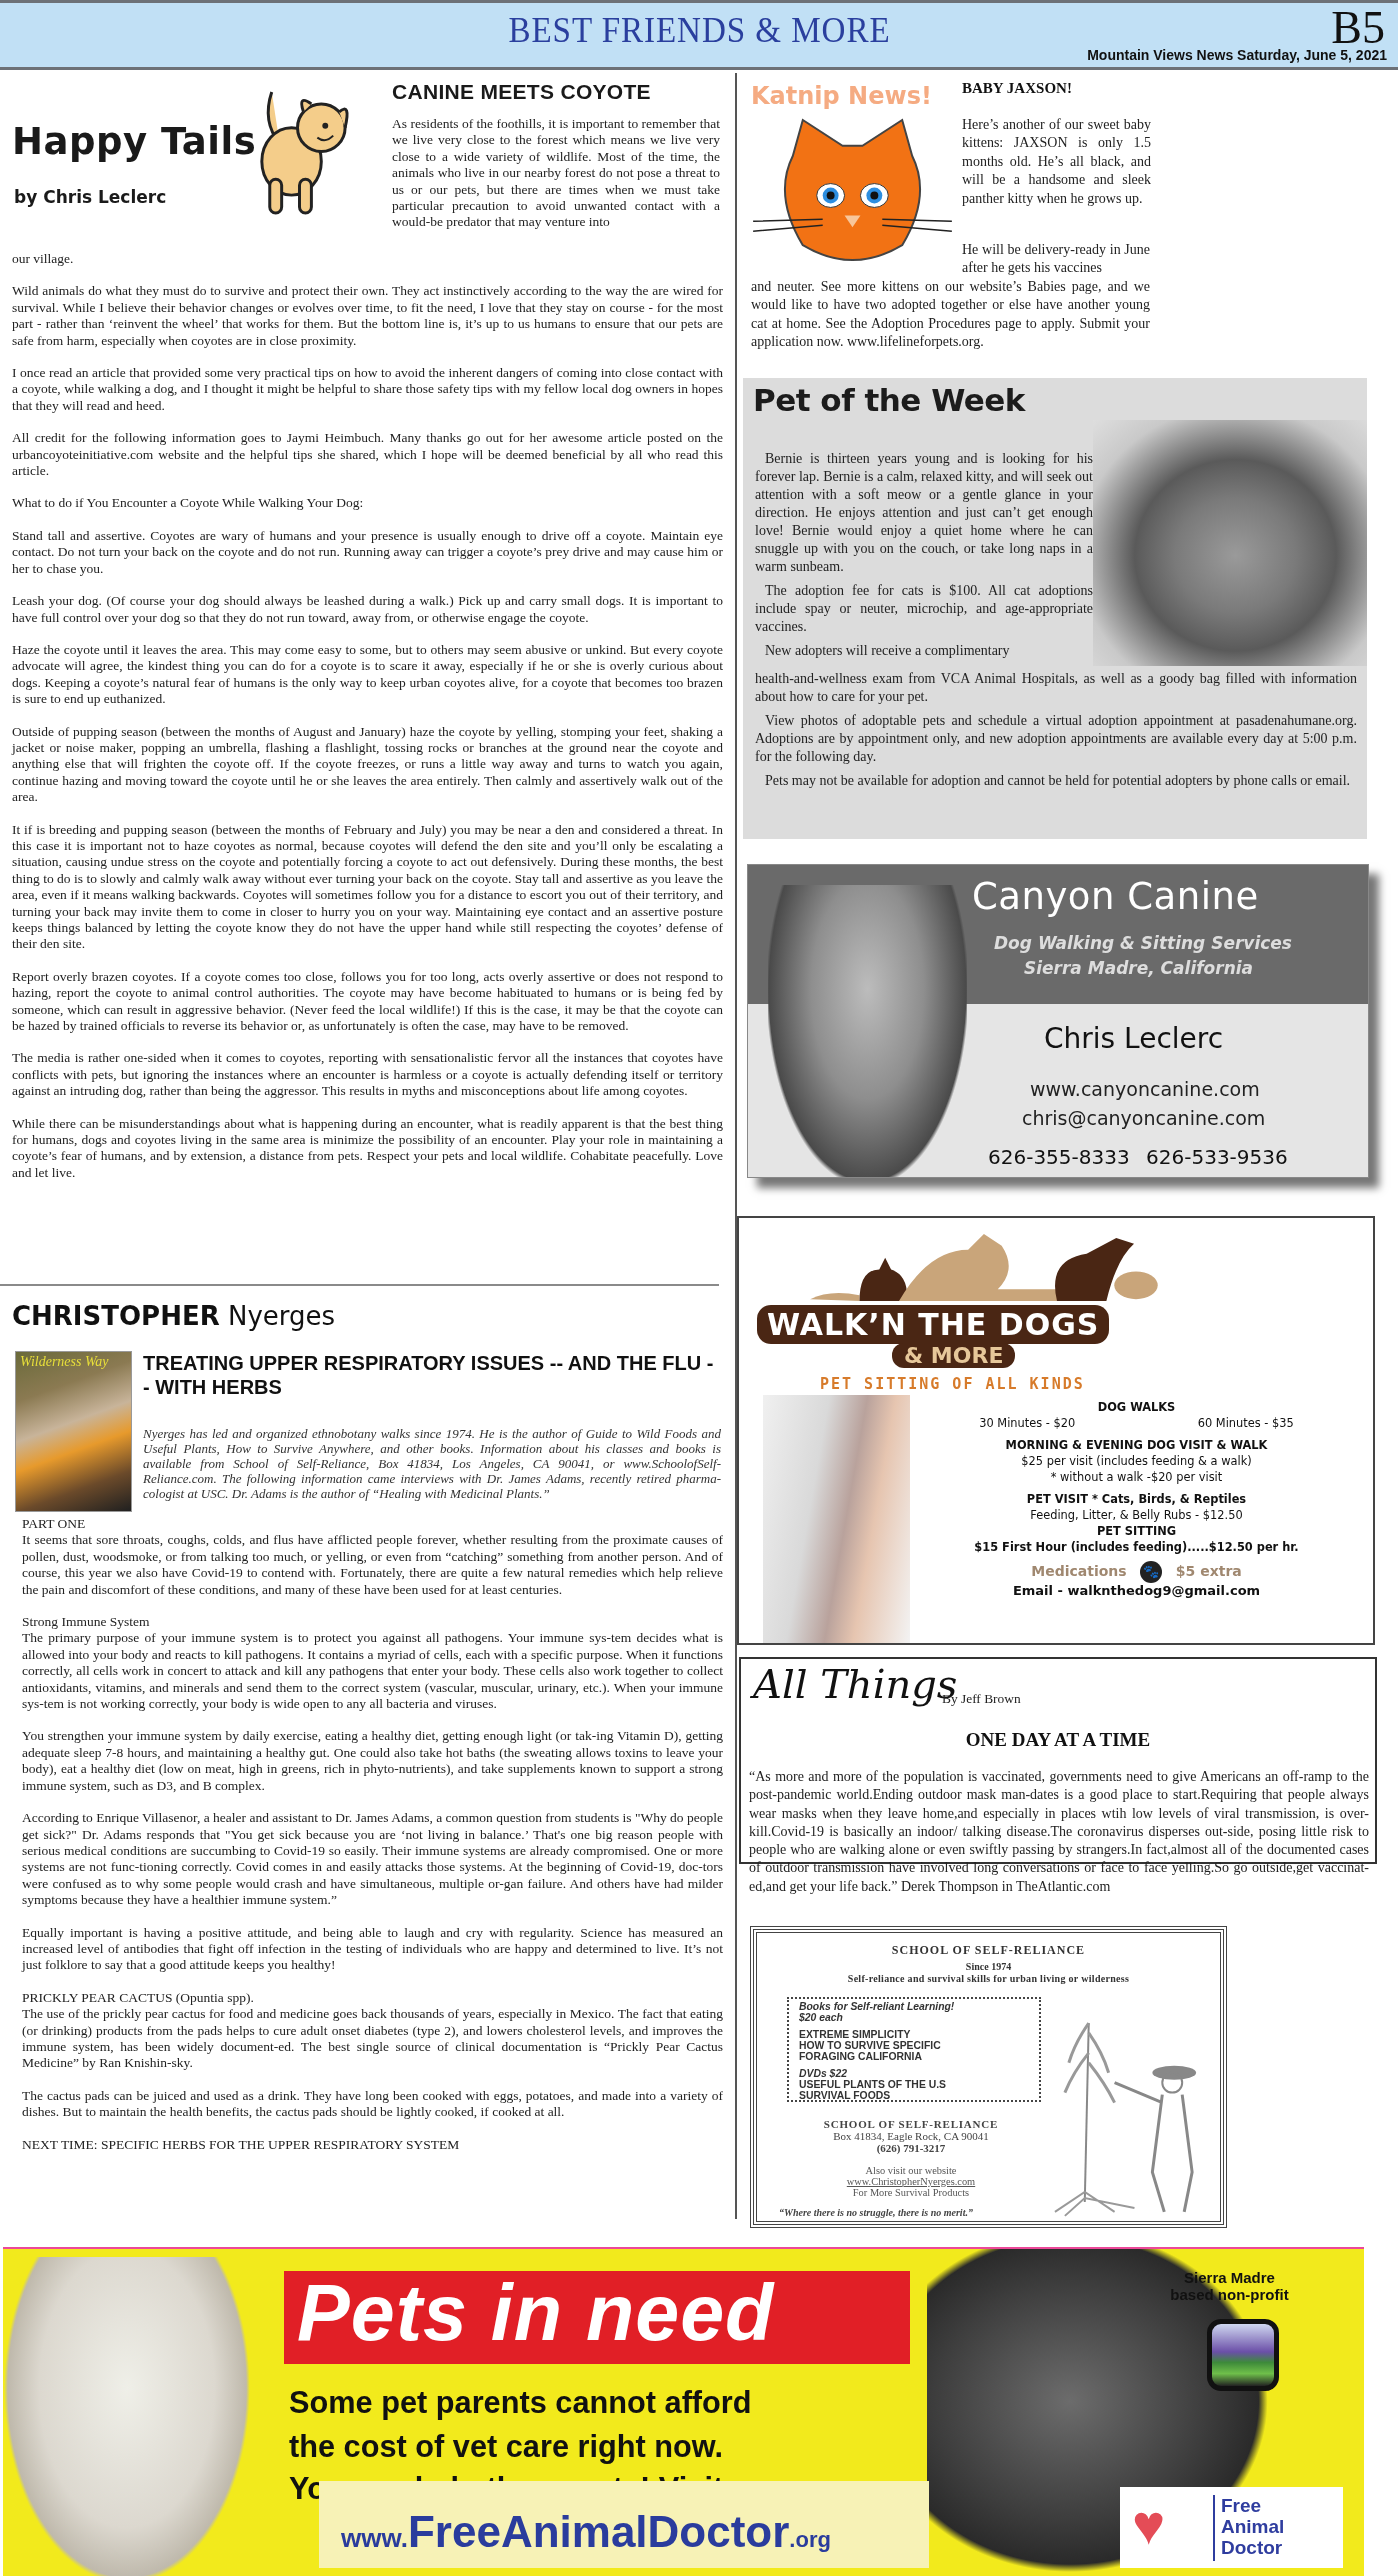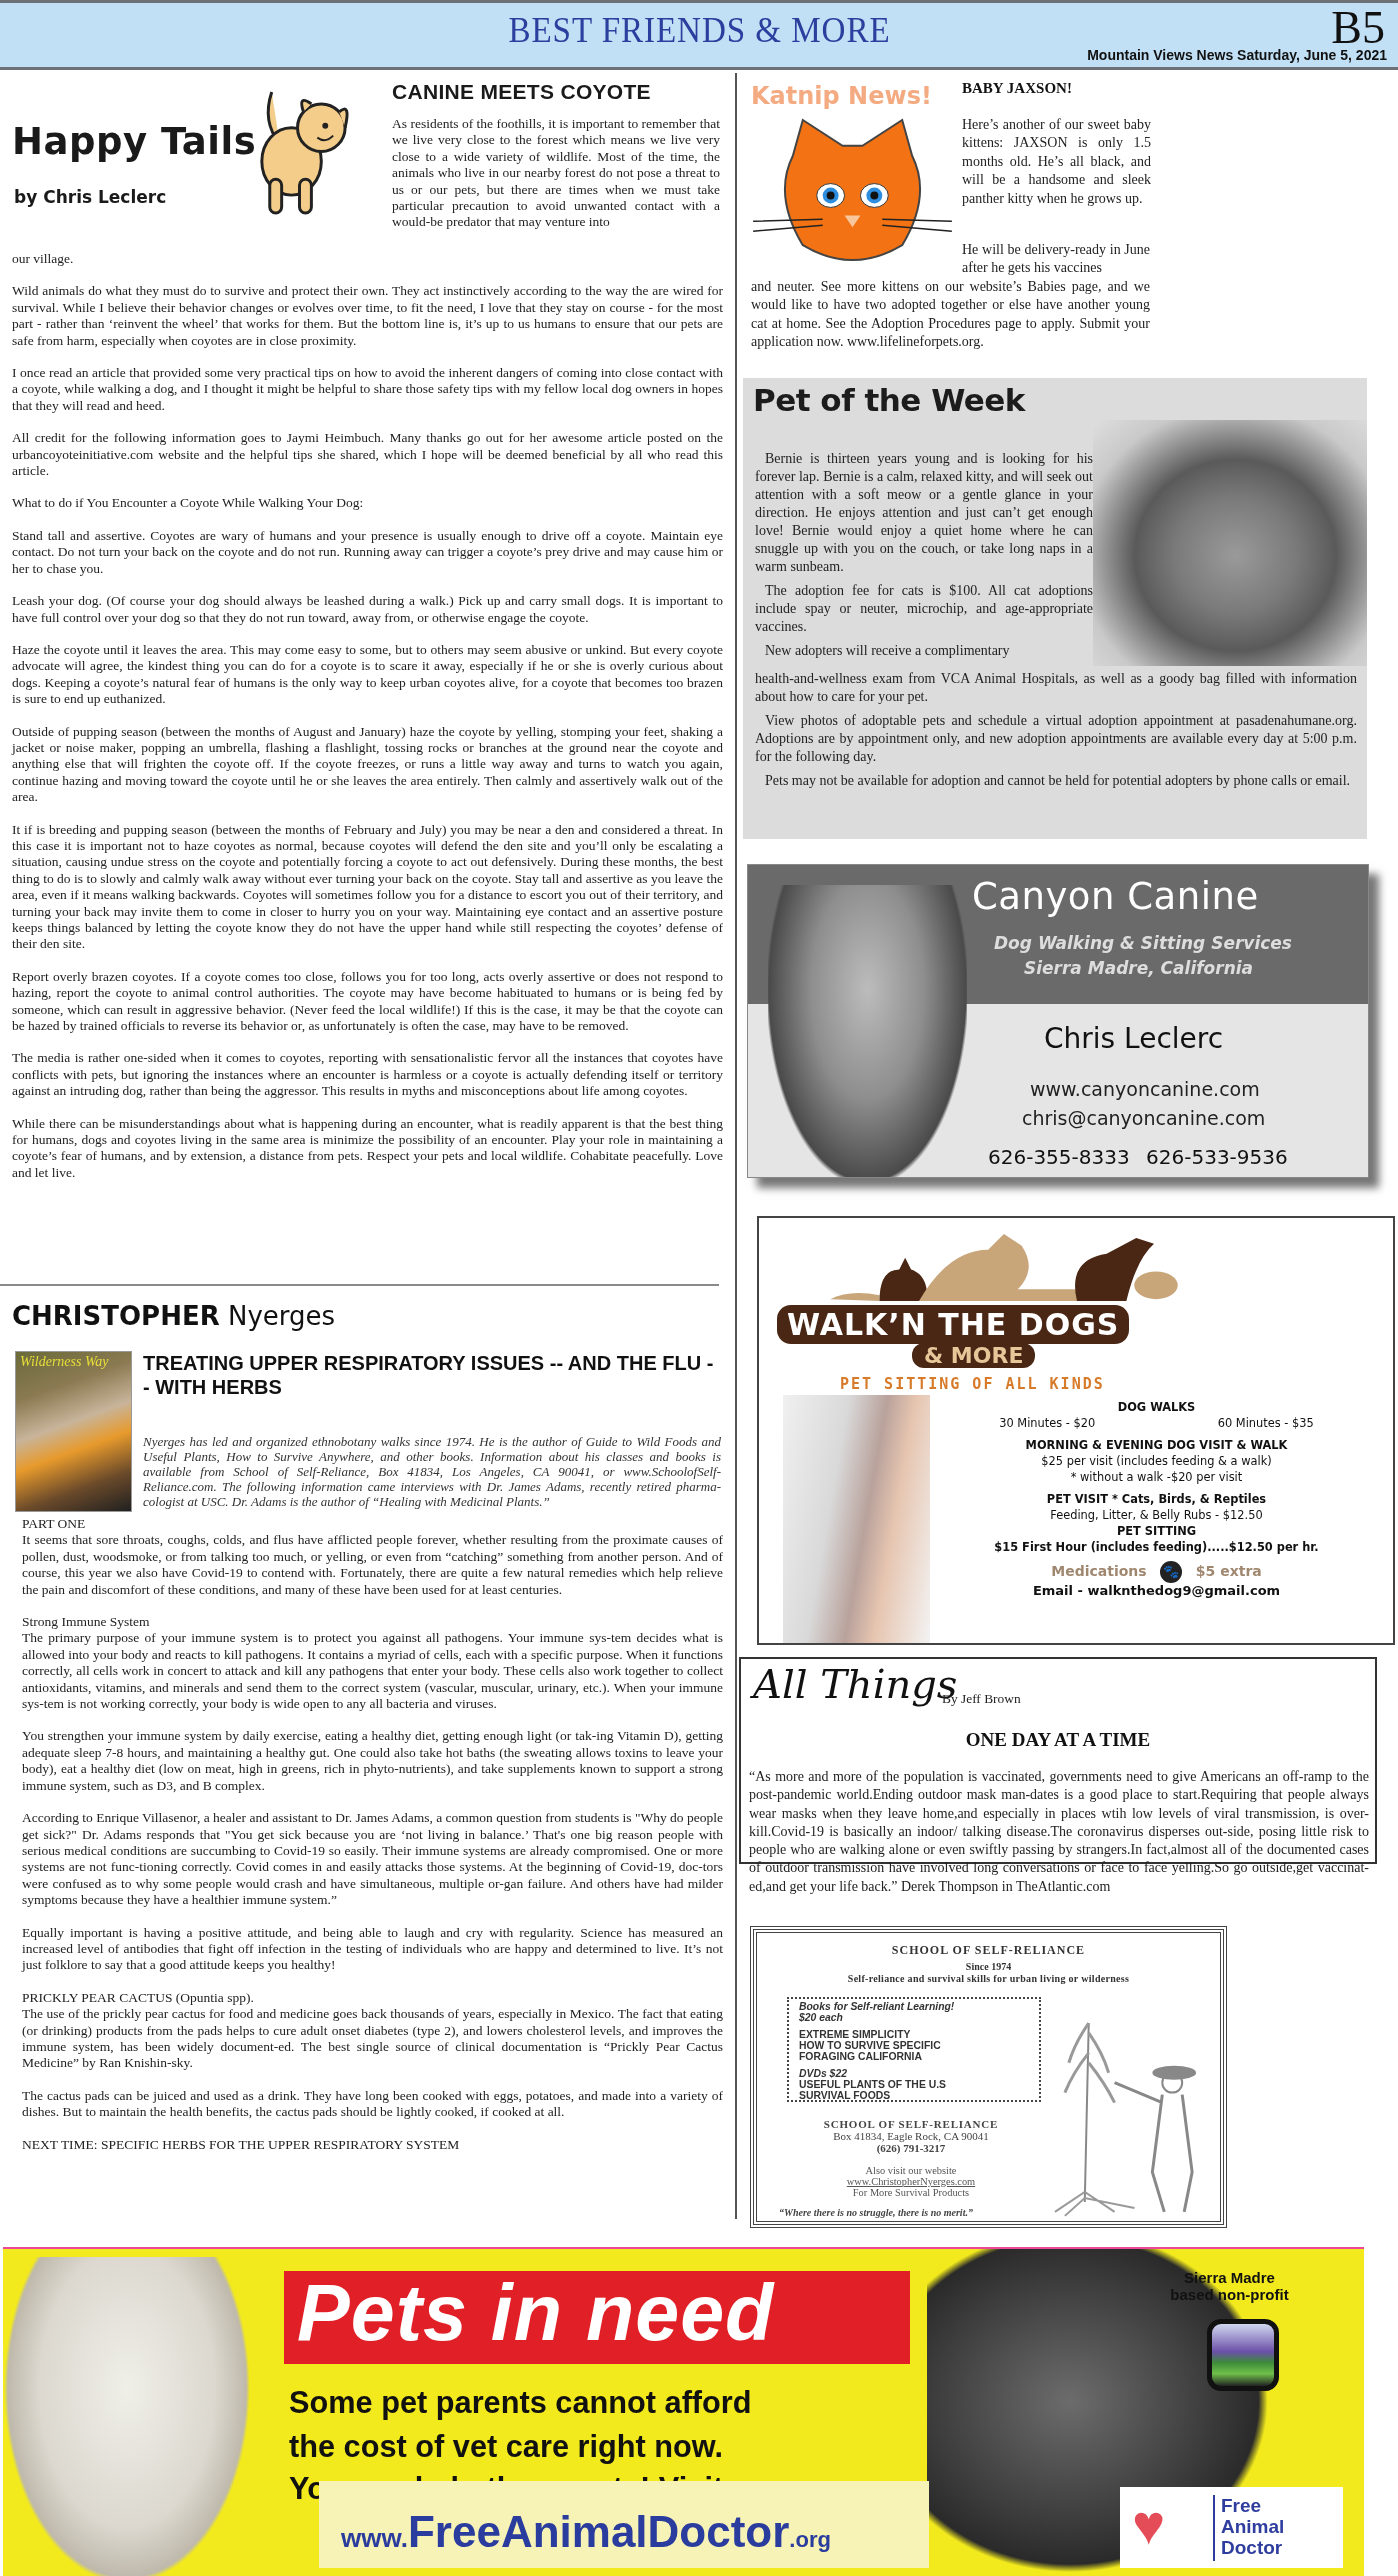--- a/index.html
+++ b/index.html
@@ -29,21 +29,21 @@
 
   .section-rule { position: absolute; left: 0; top: 1284px; width: 719px; height: 2px; background: #8a8a8a; }
 
   
   .nyerges { position: absolute; left: 12px; top: 1301px; width: 711px; }
   .ny-name { font-family: "DejaVu Sans", sans-serif; font-size: 26px; color: #111; }
   .ny-name b { font-weight: bold; }
   .ny-photo { position: absolute; left: 3px; top: 50px; width: 117px; height: 161px; border: 1px solid #999; background: linear-gradient(160deg, #6a6a3a 0%, #8b7a52 25%, #c8b49a 45%, #e79a2c 60%, #6b4a2a 80%, #202020 100%); overflow: hidden; }
   .ny-photo .mag-title { position: absolute; left: 4px; top: 2px; font-family: "Liberation Serif", serif; font-style: italic; font-size: 14px; color: #e8df3a; }
   .ny-headline { position: absolute; left: 131px; top: 50px; width: 576px; font-family: "Liberation Sans", sans-serif; font-weight: bold; font-size: 20px; line-height: 24px; color: #111; transform-origin: left top; }
-  .ny-bio { position: absolute; left: 131px; top: 133px; width: 578px; font-style: italic; font-size: 13px; line-height: 15px; text-align: justify; color: #333; }
+  .ny-bio { position: absolute; left: 131px; top: 125px; width: 578px; font-style: italic; font-size: 13px; line-height: 15px; text-align: justify; color: #333; }
   .ny-body { position: absolute; left: 10px; top: 215px; width: 701px; }
   .ny-body .sub { margin-bottom: 0; }
 
   
   .katnip { position: absolute; left: 743px; top: 76px; width: 648px; height: 278px; }
   .katnip-logo { position: absolute; left: 8px; top: 6px; font-family: "DejaVu Sans", sans-serif; font-weight: bold; font-size: 24px; color: #f5ab82; }
   .cat-face { position: absolute; left: 10px; top: 40px; width: 199px; height: 159px; }
   .katnip-title { position: absolute; left: 219px; top: 4px; font-family: "Liberation Serif", serif; font-weight: bold; font-size: 15px; color: #111; }
   .katnip-text1 { position: absolute; left: 219px; top: 40px; width: 189px; font-size: 14px; line-height: 18.4px; text-align: justify; }
   .katnip-text2 { position: absolute; left: 8px; top: 165px; width: 399px; font-size: 14px; line-height: 18.4px; text-align: justify; }
@@ -64,21 +64,21 @@
   .canyon .band { position: absolute; left: 0; top: 0; width: 100%; height: 139px; background: #6a6a6a; }
   .canyon .dog { position: absolute; left: 20px; top: 20px; width: 199px; height: 298px; background: radial-gradient(ellipse at 50% 35%, #bcbcbc 0%, #8e8e8e 40%, #4a4a4a 70%, transparent 72%); }
   .canyon .brand { position: absolute; left: 224px; top: 10px; font-family: "DejaVu Sans", sans-serif; font-size: 37px; color: #fff; letter-spacing: 0.5px; }
   .canyon .tag1 { position: absolute; left: 246px; top: 68px; font-family: "DejaVu Sans", sans-serif; font-style: italic; font-weight: bold; font-size: 17px; color: #ddd; }
   .canyon .tag2 { position: absolute; left: 276px; top: 93px; font-family: "DejaVu Sans", sans-serif; font-style: italic; font-weight: bold; font-size: 17px; color: #ddd; }
   .canyon .name { position: absolute; left: 296px; top: 157px; font-family: "DejaVu Sans", sans-serif; font-size: 28px; color: #111; }
   .canyon .web { position: absolute; left: 282px; top: 213px; font-family: "DejaVu Sans", sans-serif; font-size: 19px; color: #222; }
   .canyon .email { position: absolute; left: 274px; top: 242px; font-family: "DejaVu Sans", sans-serif; font-size: 19px; color: #222; }
   .canyon .phones { position: absolute; left: 240px; top: 280px; font-family: "DejaVu Sans", sans-serif; font-size: 20px; color: #111; word-spacing: 10px; }
 
-  .walkn { position: absolute; left: 737px; top: 1216px; width: 638px; height: 429px; border: 2px solid #444; background: #fff; overflow: hidden; margin-left: 20px; }
+  .walkn { position: absolute; left: 737px; top: 1216px; width: 638px; height: 429px; border: 2px solid #444; background: #fff; overflow: hidden; }
   .walkn .silhouettes { position: absolute; left: 50px; top: 12px; width: 378px; height: 79px; }
   .walkn .logo-main { position: absolute; left: 18px; top: 87px; padding: 2px 10px; background: #4a2614; border-radius: 14px; font-family: "DejaVu Sans", sans-serif; font-weight: bold; font-size: 30px; color: #fff; letter-spacing: 1px; }
   .walkn .logo-more { position: absolute; left: 153px; top: 125px; padding: 0 12px; background: #4a2614; border-radius: 12px; font-family: "DejaVu Sans", sans-serif; font-weight: bold; font-size: 22px; color: #e6c79a; }
   .walkn .logo-sub { position: absolute; left: 81px; top: 157px; font-family: "DejaVu Sans Mono", monospace; font-weight: bold; font-size: 15px; color: #d77b2b; letter-spacing: 2px; }
   .walkn .photo { position: absolute; left: 24px; top: 177px; width: 147px; height: 248px; background: linear-gradient(100deg, #f0f0f0 0%, #d9d9d9 35%, #b9a29c 55%, #e6c5b0 70%, #f3f3f3 100%); }
   .walkn .prices { position: absolute; left: 179px; top: 181px; width: 437px; text-align: center; font-family: "DejaVu Sans", sans-serif; font-size: 11.4px; line-height: 16px; color: #111; }
   .walkn .prices .hd { font-weight: bold; }
   .walkn .prices .row2 { display: flex; justify-content: space-around; }
   .walkn .prices .gap { height: 6px; }
   .walkn .meds { color: #a08870; font-weight: bold; font-size: 14px; }

